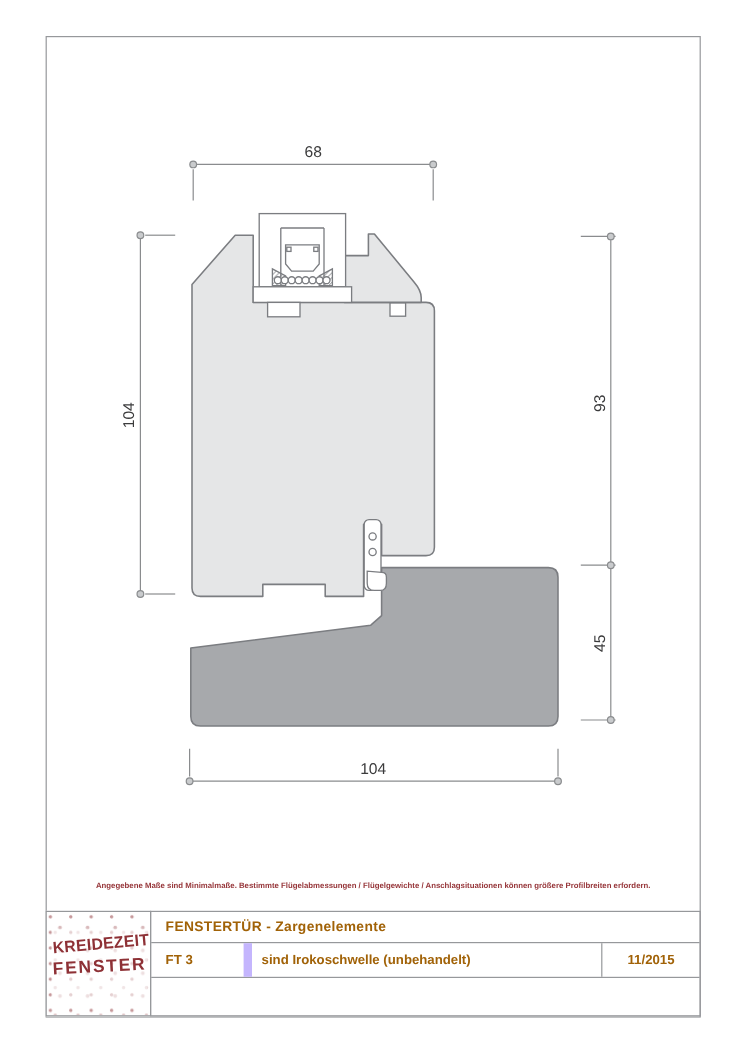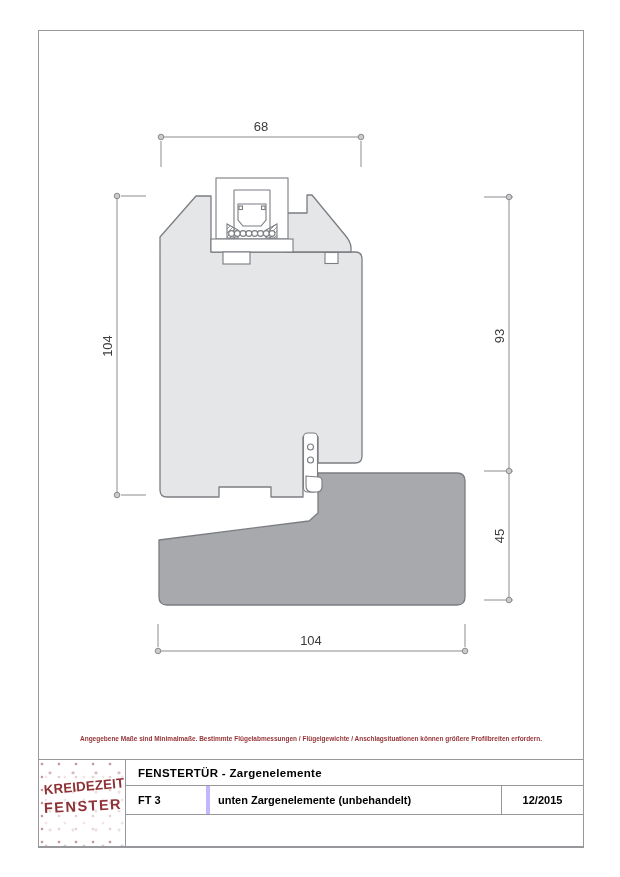--- a/index.html
+++ b/index.html
@@ -23,26 +23,26 @@
             background-size:17px 13px,23px 19px,13px 17px,19px 23px;}
   .logo-inner{position:absolute;left:4px;top:14px;width:80px;height:60px;
               background:rgba(255,255,255,.55);}
   .logo-line1,.logo-line2{position:absolute;width:100%;text-align:center;
               color:#8e3136;font-weight:700;line-height:1;}
   .logo-line1{top:6px;font-size:13.5px;letter-spacing:.2px;transform:rotate(-5deg) scaleX(.98);}
   .logo-line2{top:25px;font-size:14.5px;letter-spacing:1.5px;transform:rotate(-3deg);}
 
   .tblock{position:absolute;left:125px;top:759px;width:459px;height:88px;
           border:1px solid #96989b;box-sizing:border-box;
-          display:grid;grid-template-rows:26px 29px auto;color:#000000;}
+          display:grid;grid-template-rows:26px 29px auto;color:#a16207;}
   .tb-row1{border-bottom:1px solid #96989b;display:flex;align-items:center;
            padding-left:12px;font-size:11.5px;font-weight:700;letter-spacing:.3px;}
   .tb-row2{border-bottom:1px solid #96989b;display:grid;grid-template-columns:84px auto 81px;}
   .tb-cell{display:flex;align-items:center;font-size:11px;font-weight:700;}
-  .tb-code{border-right:4px solid #c4b5fd;padding-left:12px;}
+  .tb-code{border-right:7px solid #c4b5fd;padding-left:12px;}
   .tb-desc{border-right:1px solid #96989b;padding-left:8px;}
   .tb-date{justify-content:center;}
   .tb-row3{display:flex;align-items:center;justify-content:center;
            font-size:8.5px;font-weight:700;letter-spacing:.2px;}
 
   text.dim{font-family:"Liberation Sans",sans-serif;font-size:13px;fill:#3b3b3c;}
 </style>
 </head>
 <body>
 
@@ -140,16 +140,16 @@
   <div class="logo-inner">
     <div class="logo-line1">KREIDEZEIT</div>
     <div class="logo-line2">FENSTER</div>
   </div>
 </div>
 
 <div class="tblock">
   <div class="tb-row1">FENSTERTÜR - Zargenelemente</div>
   <div class="tb-row2">
     <div class="tb-cell tb-code">FT 3</div>
-    <div class="tb-cell tb-desc">unten Zargenelemente (unbehandelt)</div>
-    <div class="tb-cell tb-date">12/2015</div>
+    <div class="tb-cell tb-desc">sind Irokoschwelle (unbehandelt)</div>
+    <div class="tb-cell tb-date">11/2015</div>
   </div>
 </div>
 
 </body></html>

